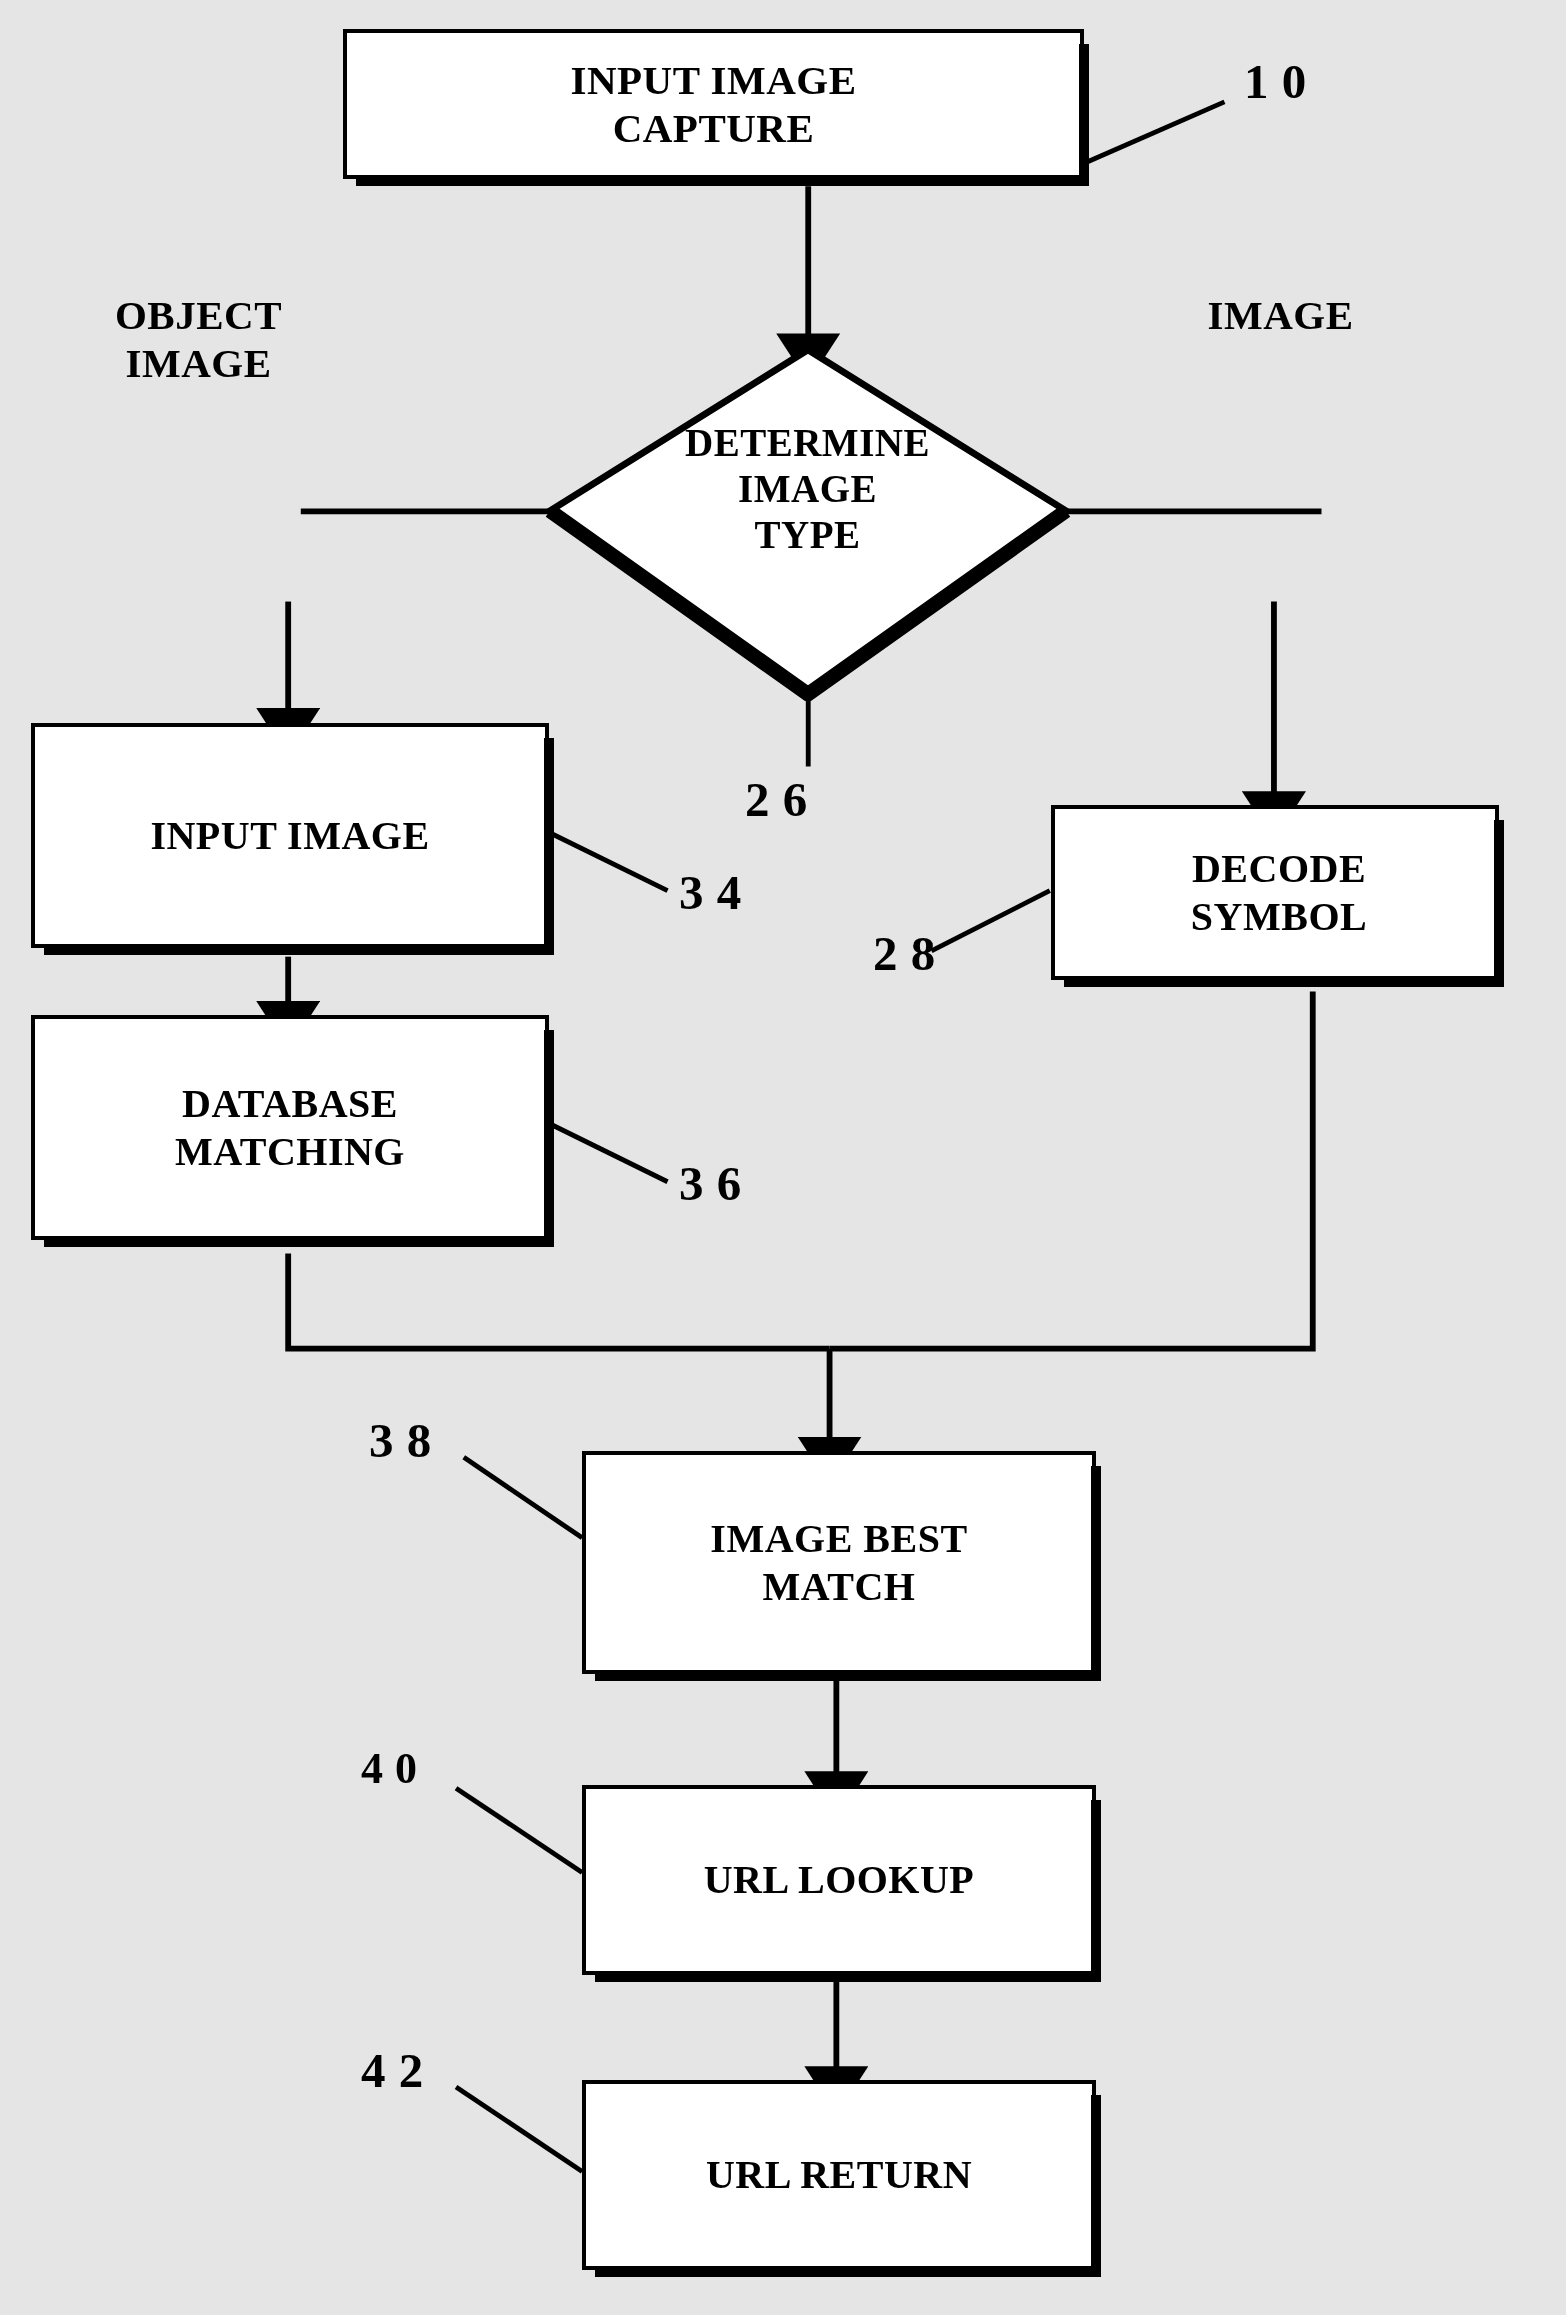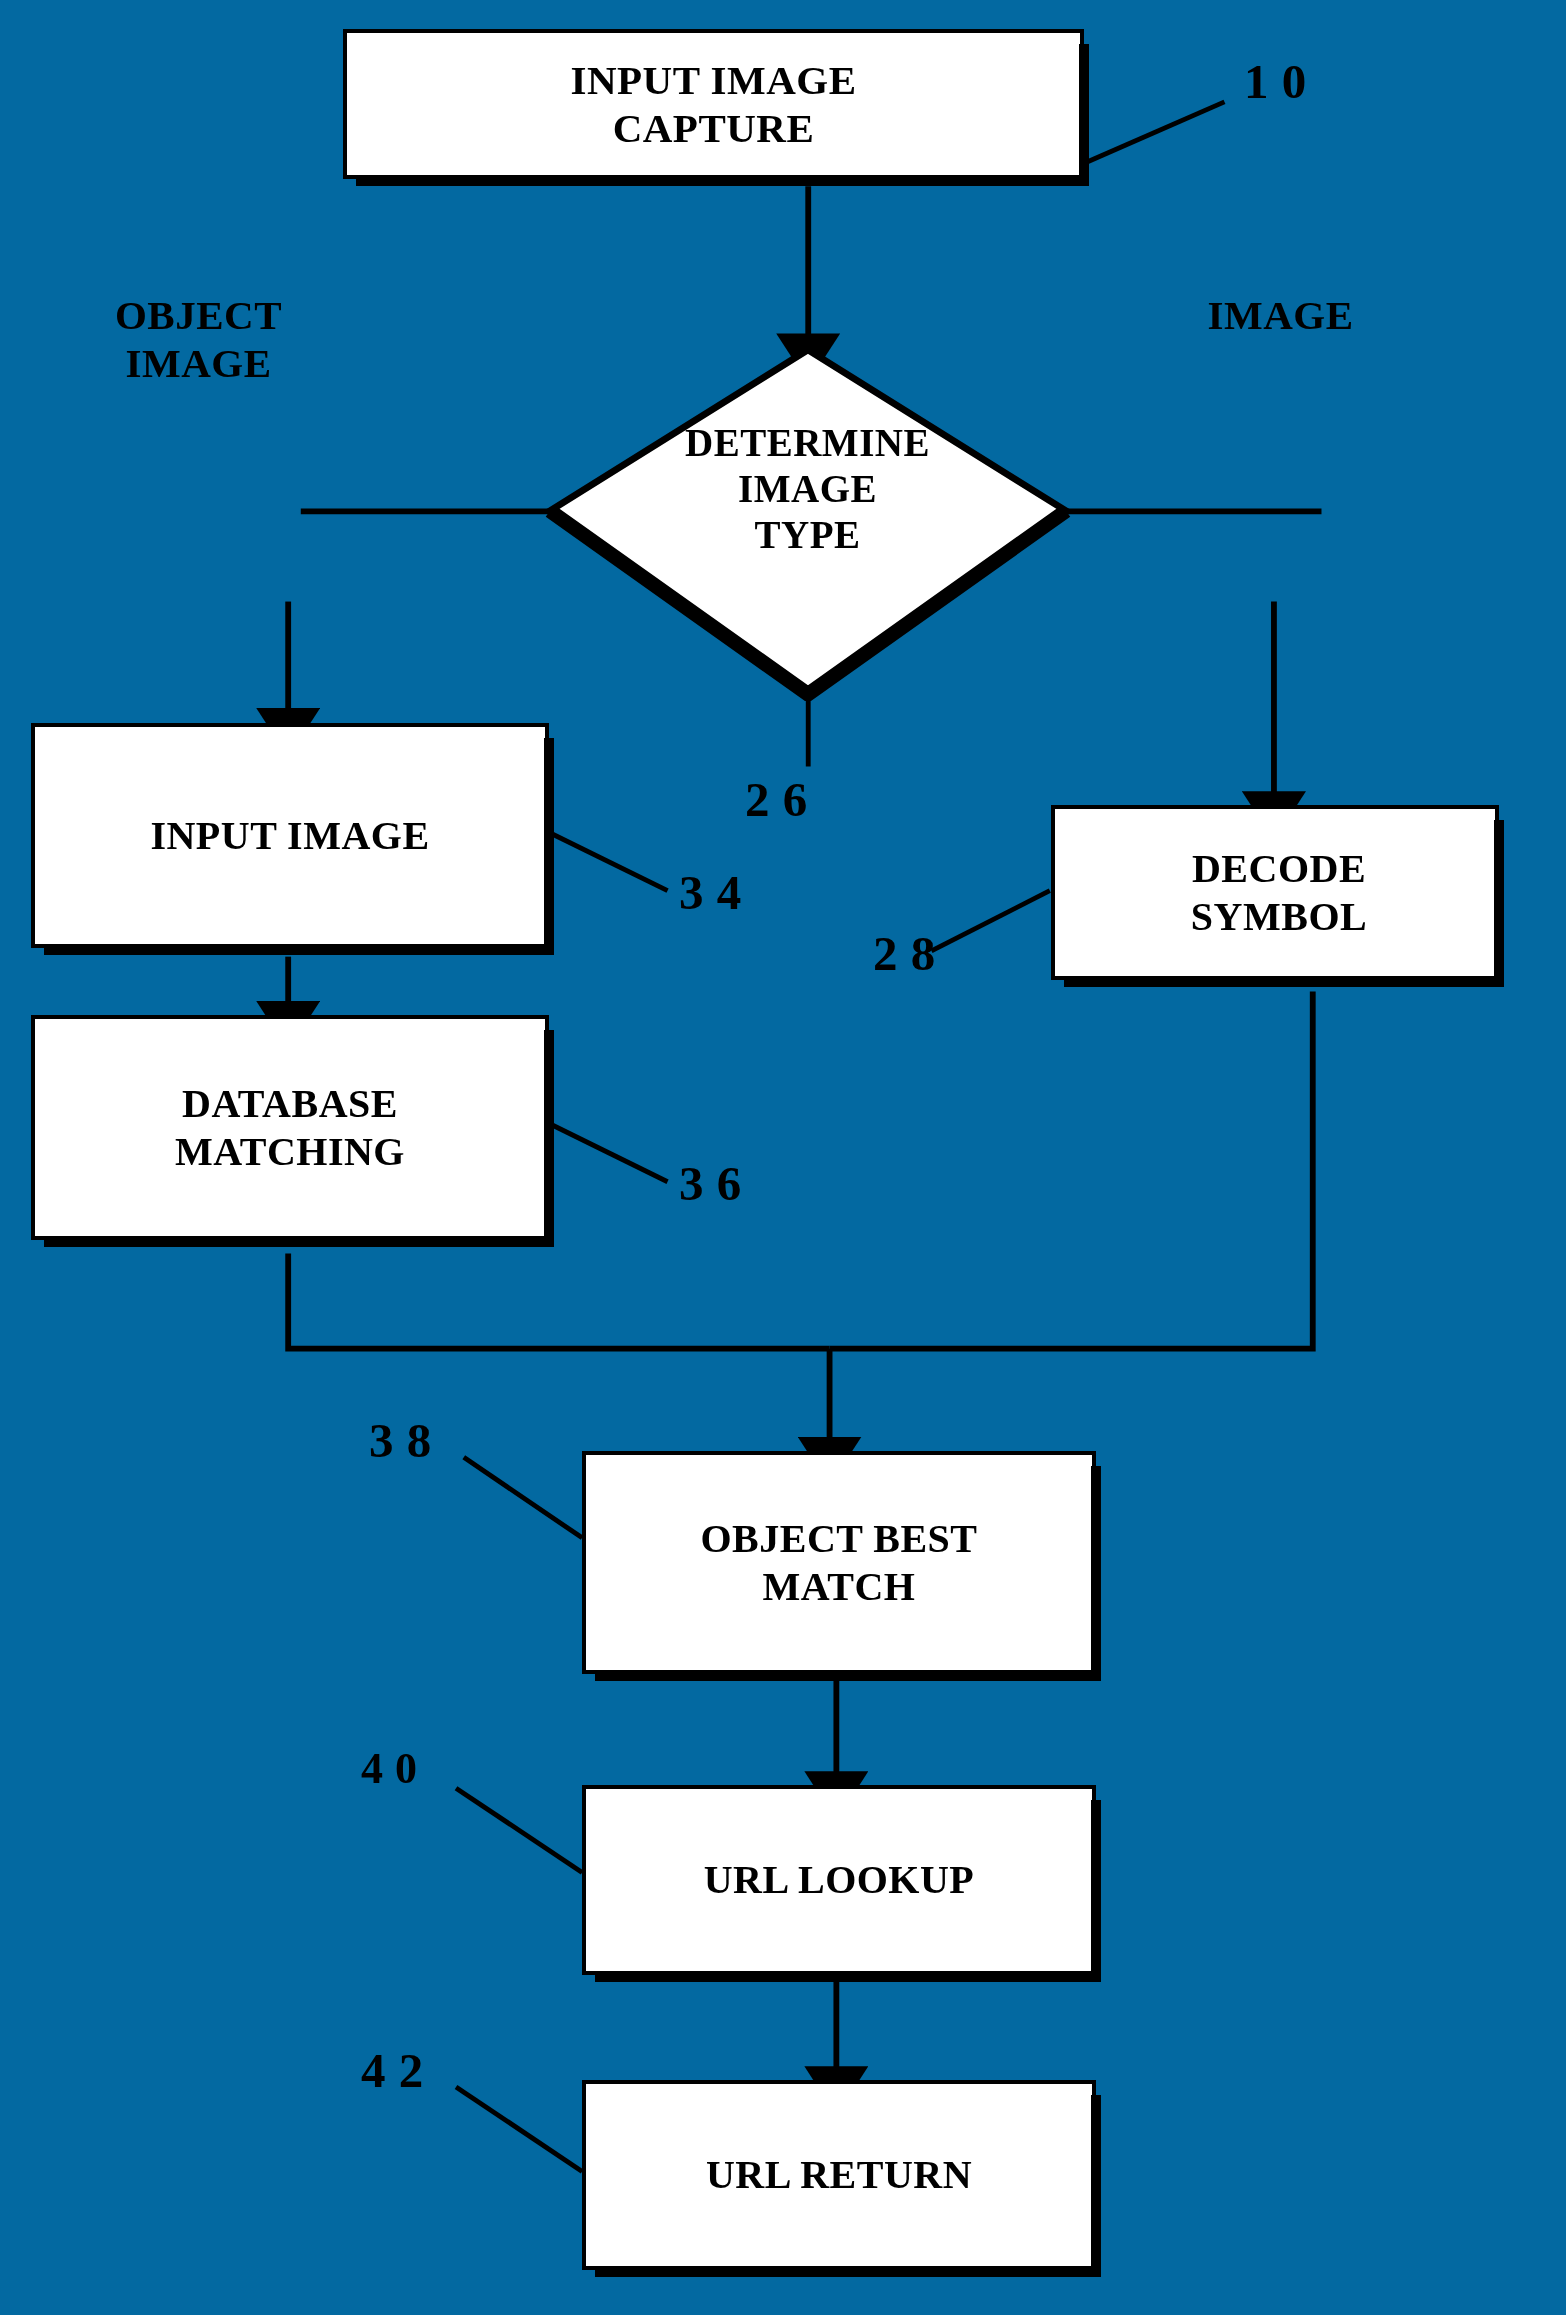--- a/index.html
+++ b/index.html
@@ -7,21 +7,21 @@
     padding: 0;
     background: #ffffff;
   }
   body {
     font-family: "Liberation Serif", "DejaVu Serif", serif;
   }
   #figure {
     position: relative;
     width: 1566px;
     height: 2315px;
-    background: #0369a1;
+    background: #e5e5e5;
     overflow: hidden;
   }
   #figure svg.layer {
     position: absolute;
     left: 0;
     top: 0;
     width: 1566px;
     height: 2315px;
     pointer-events: none;
   }
@@ -178,21 +178,21 @@
   </div>
   <div class="ref-num" style="left:679px; top:1155px; font-size:49px;">3 6</div>
 
   <div class="node" style="left:1051px; top:805px; width:448px; height:175px; font-size:40px;padding-left:8px;">
     <span class="line1">DECODE</span>
     <span class="line2">SYMBOL</span>
   </div>
   <div class="ref-num" style="left:873px; top:925px; font-size:49px;">2 8</div>
 
   <div class="node" style="left:582px; top:1451px; width:514px; height:223px; font-size:40px;">
-    <span class="line1">OBJECT BEST</span>
+    <span class="line1">IMAGE BEST</span>
     <span class="line2">MATCH</span>
   </div>
   <div class="ref-num" style="left:369px; top:1412px; font-size:49px;">3 8</div>
 
   <div class="node" style="left:582px; top:1785px; width:514px; height:190px; font-size:40px;">
     <span class="line1">URL LOOKUP</span>
   </div>
   <div class="ref-num" style="left:361px; top:1743px; font-size:44px;">4 0</div>
 
   <div class="node" style="left:582px; top:2080px; width:514px; height:190px; font-size:40px;">

